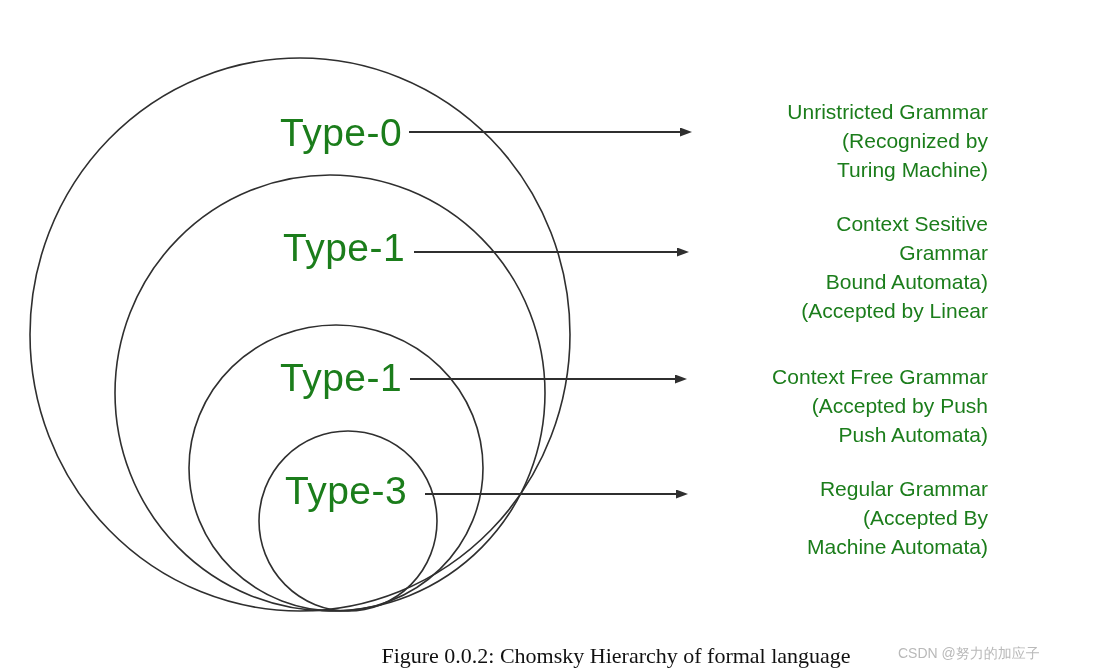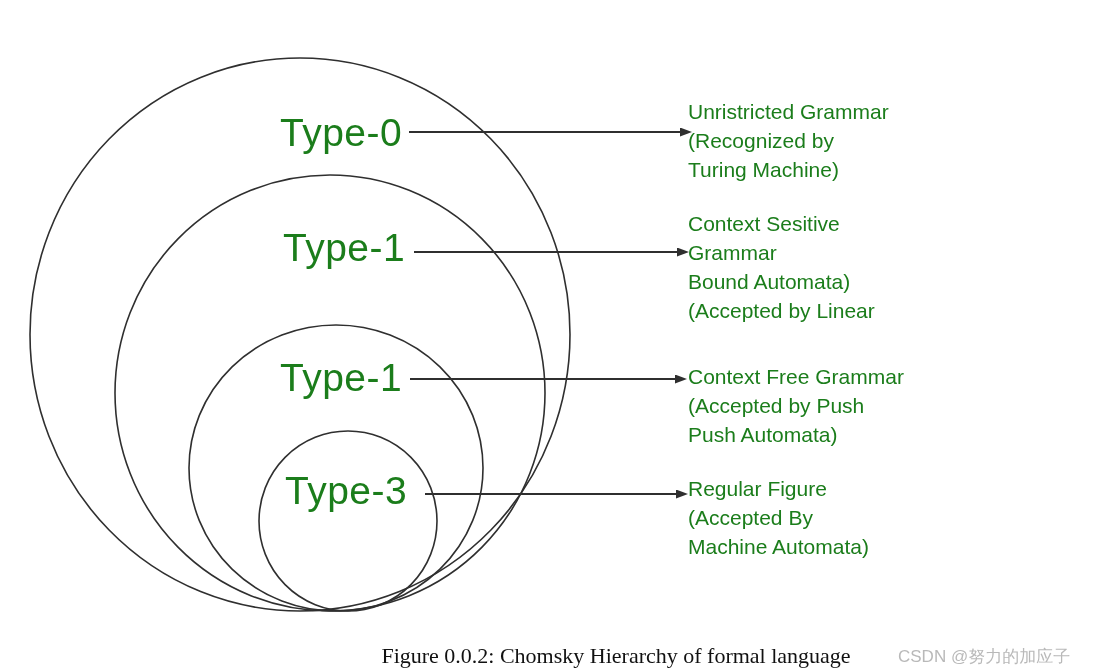--- a/index.html
+++ b/index.html
@@ -30,21 +30,21 @@
     letter-spacing: 0.5px;
   }
   #label-0 { left: 280px; top: 113px; }
   #label-1 { left: 283px; top: 228px; }
   #label-2 { left: 280px; top: 358px; }
   #label-3 { left: 285px; top: 471px; }
 
   .desc-block {
     position: absolute;
     left: 688px; width: 300px;
-    text-align: left;
+    text-align: right;
     font-size: 21px;
     line-height: 29px;
     color: var(--green, #1b7d1b);
     white-space: nowrap;
   }
   #desc-0 { top: 97px;  }
   #desc-1 { top: 209px; }
   #desc-2 { top: 362px; }
   #desc-3 { top: 474px; }
 
@@ -53,21 +53,21 @@
     left: 316px; top: 643px; width: 600px;
     text-align: center;
     font-family: "Liberation Serif", serif;
     font-size: 22px;
     color: var(--ink, #111);
     white-space: nowrap;
   }
   .watermark {
     position: absolute;
     left: 898px; top: 645px;
-    font-size: 17px;
+    font-size: 14px;
     color: var(--muted, #b9b9b9);
     white-space: nowrap;
   }
 </style>
 </head>
 <body>
 
 <div class="stage">
 
   <svg class="shapes" width="1104" height="672" viewBox="0 0 1104 672">
@@ -105,21 +105,21 @@
     <div>(Accepted by Linear</div>
   </div>
 
   <div class="desc-block" id="desc-2">
     <div>Context Free Grammar</div>
     <div>(Accepted by Push</div>
     <div>Push Automata)</div>
   </div>
 
   <div class="desc-block" id="desc-3">
-    <div>Regular Figure</div>
+    <div>Regular Grammar</div>
     <div>(Accepted By</div>
     <div>Machine Automata)</div>
   </div>
 
   <div class="caption">Figure 0.0.2: Chomsky Hierarchy of formal language</div>
 
   <div class="watermark">CSDN @努力的加应子</div>
 
 </div>
 

